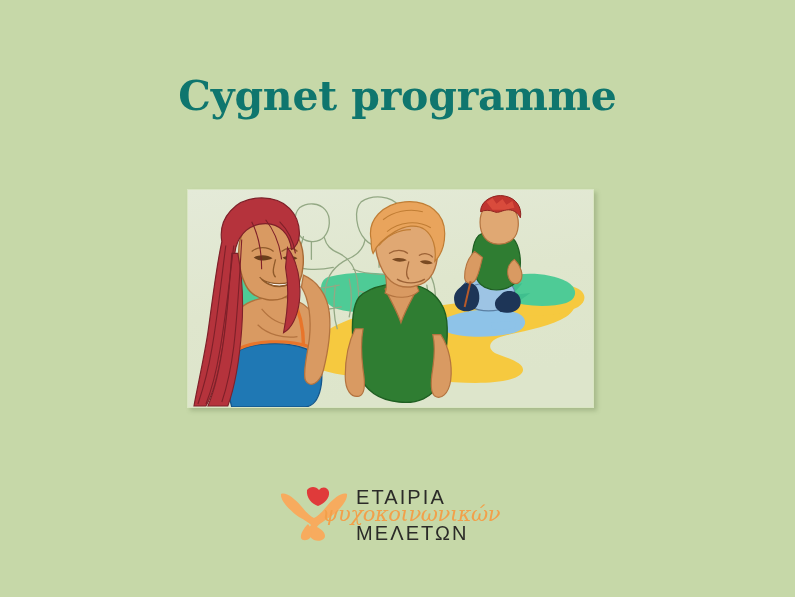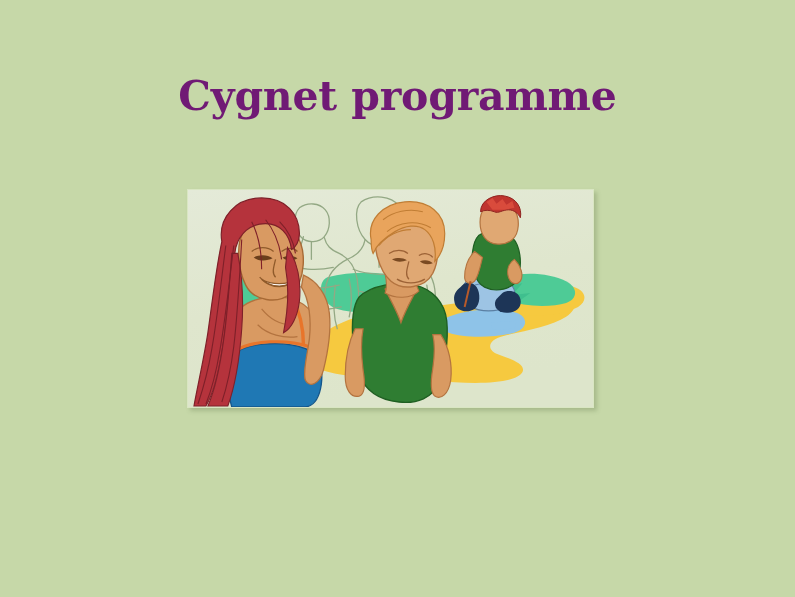--- a/index.html
+++ b/index.html
@@ -25,21 +25,21 @@
   #slide-title {
     position: absolute;
     left: 0;
     top: 74px;
     width: 795px;
     text-align: center;
     font-family: "DejaVu Serif", "Liberation Serif", serif;
     font-weight: bold;
     font-size: 41px;
     letter-spacing: -0.2px;
-    color: #701a75;
+    color: #0f766e;
     line-height: 1.1;
     white-space: nowrap;
   }
 
   
   #illustration-frame {
     position: absolute;
     left: 187px;
     top: 189px;
     width: 407px;
@@ -298,14 +298,38 @@
 
           <path fill="#b5333c" stroke="#7e2029" stroke-width="1.1" d="M100 58 C110 72 114 92 112 112 C110 128 104 140 96 144
                    C100 124 102 100 98 78 Z"></path>
         </g>
 
         <rect x="0" y="0" width="407" height="219" fill="none"></rect>
       </g>
     </svg>
   </div>
 
+  <div id="logo">
+
+    <div id="logo-mark">
+      <svg viewBox="0 0 72 58" width="72" height="58">
+        <path fill="#f7ab5e" d="M3 10 C8 8 16 14 23 22 C28 28 32 32 36 34
+                 C40 32 44 28 49 22 C56 14 64 8 69 10
+                 C70 16 62 26 52 33 C46 37 41 40 39 43
+                 C43 45 47 48 47 52 C47 56 41 58 36 56
+                 C32 54 30 50 31 46 C31 44 32 42 33 41
+                 C31 39 27 36 21 33 C11 26 2 16 3 10 Z"></path>
+        <path fill="#f7ab5e" d="M30 40 C26 44 22 50 23 54 C24 57 29 57 32 54
+                 C35 51 34 44 30 40 Z"></path>
+        <path fill="#e03a3a" d="M29 6 C32 2 38 2 41 6 C44 2 50 3 51 8
+                 C52 14 46 20 40 22 C34 20 28 14 29 6 Z"></path>
+      </svg>
+    </div>
+
+    <div id="logo-text">
+      <div class="logo-line" id="logo-line-top">ΕΤΑΙΡΙΑ</div>
+      <div id="logo-script">ψυχοκοινωνικών</div>
+      <div class="logo-line" id="logo-line-bottom">ΜΕΛΕΤΩΝ</div>
+    </div>
+
+  </div>
 
 </div>
 
 </body></html>

